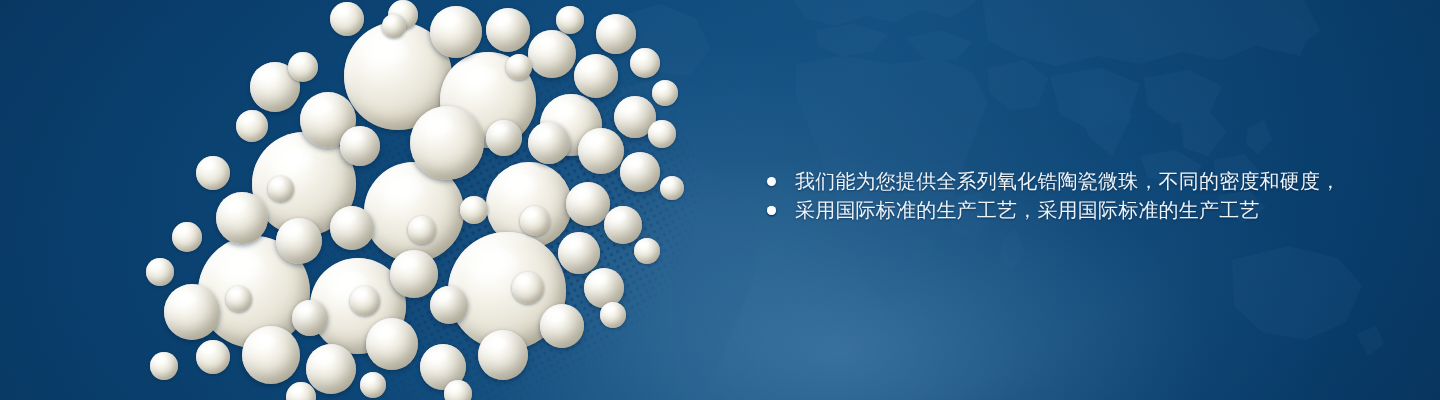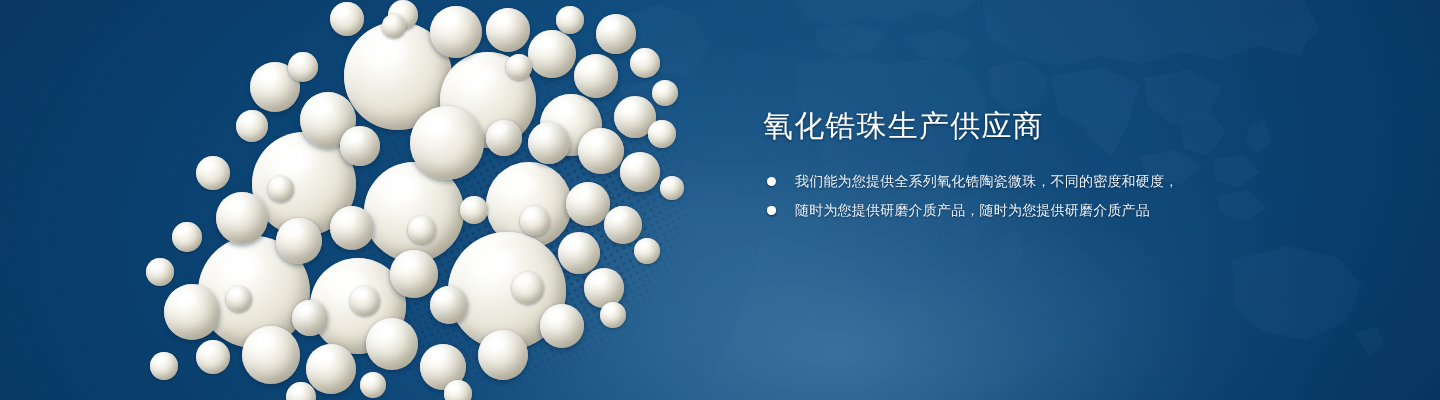--- a/index.html
+++ b/index.html
@@ -138,21 +138,21 @@
     position:absolute;
     left:4px; top:170px;
     width:620px;
     list-style:none;
   }
   .bullet{
     position:relative;
     padding-left:28px;
     margin-bottom:6px;
     color:#eef3f8;
-    font-size:14px;
+    font-size:20px;
     line-height:23px;
     letter-spacing:0.2px;
     text-shadow:0 1px 2px rgba(2,26,52,0.55);
   }
   .bullet .dot{
     position:absolute;
     left:0; top:7px;
     width:9px; height:9px;
     border-radius:50%;
     background:#ffffff;
@@ -286,34 +286,33 @@
     <div class="bead sm" style="left:286px; top:382px; width:30px; height:30px;"></div>
     <div class="bead sm" style="left:360px; top:372px; width:26px; height:26px;"></div>
     <div class="bead sm" style="left:444px; top:380px; width:28px; height:28px;"></div>
     <div class="bead sm" style="left:226px; top:286px; width:26px; height:26px;"></div>
     <div class="bead sm" style="left:382px; top:14px;  width:24px; height:24px;"></div>
     <div class="bead sm" style="left:506px; top:54px;  width:26px; height:26px;"></div>
   </div>
 
   <div class="copy">
 
-    <div class="headline">氧化锆珠生产供应商</div>
 
     <ul class="bullets">
 
       <li class="bullet">
         <span class="dot"></span>
         <span>我们能为您提供全系列氧化锆陶瓷微珠，不同的密度和硬度，</span>
       </li>
 
       <li class="bullet">
         <span class="dot"></span>
       </li>
 
       <li class="bullet">
         <span class="dot"></span>
-        <span>随时为您提供研磨介质产品，随时为您提供研磨介质产品</span>
+        <span>采用国际标准的生产工艺，采用国际标准的生产工艺</span>
       </li>
 
     </ul>
   </div>
 
 </div>
 
 </body></html>

